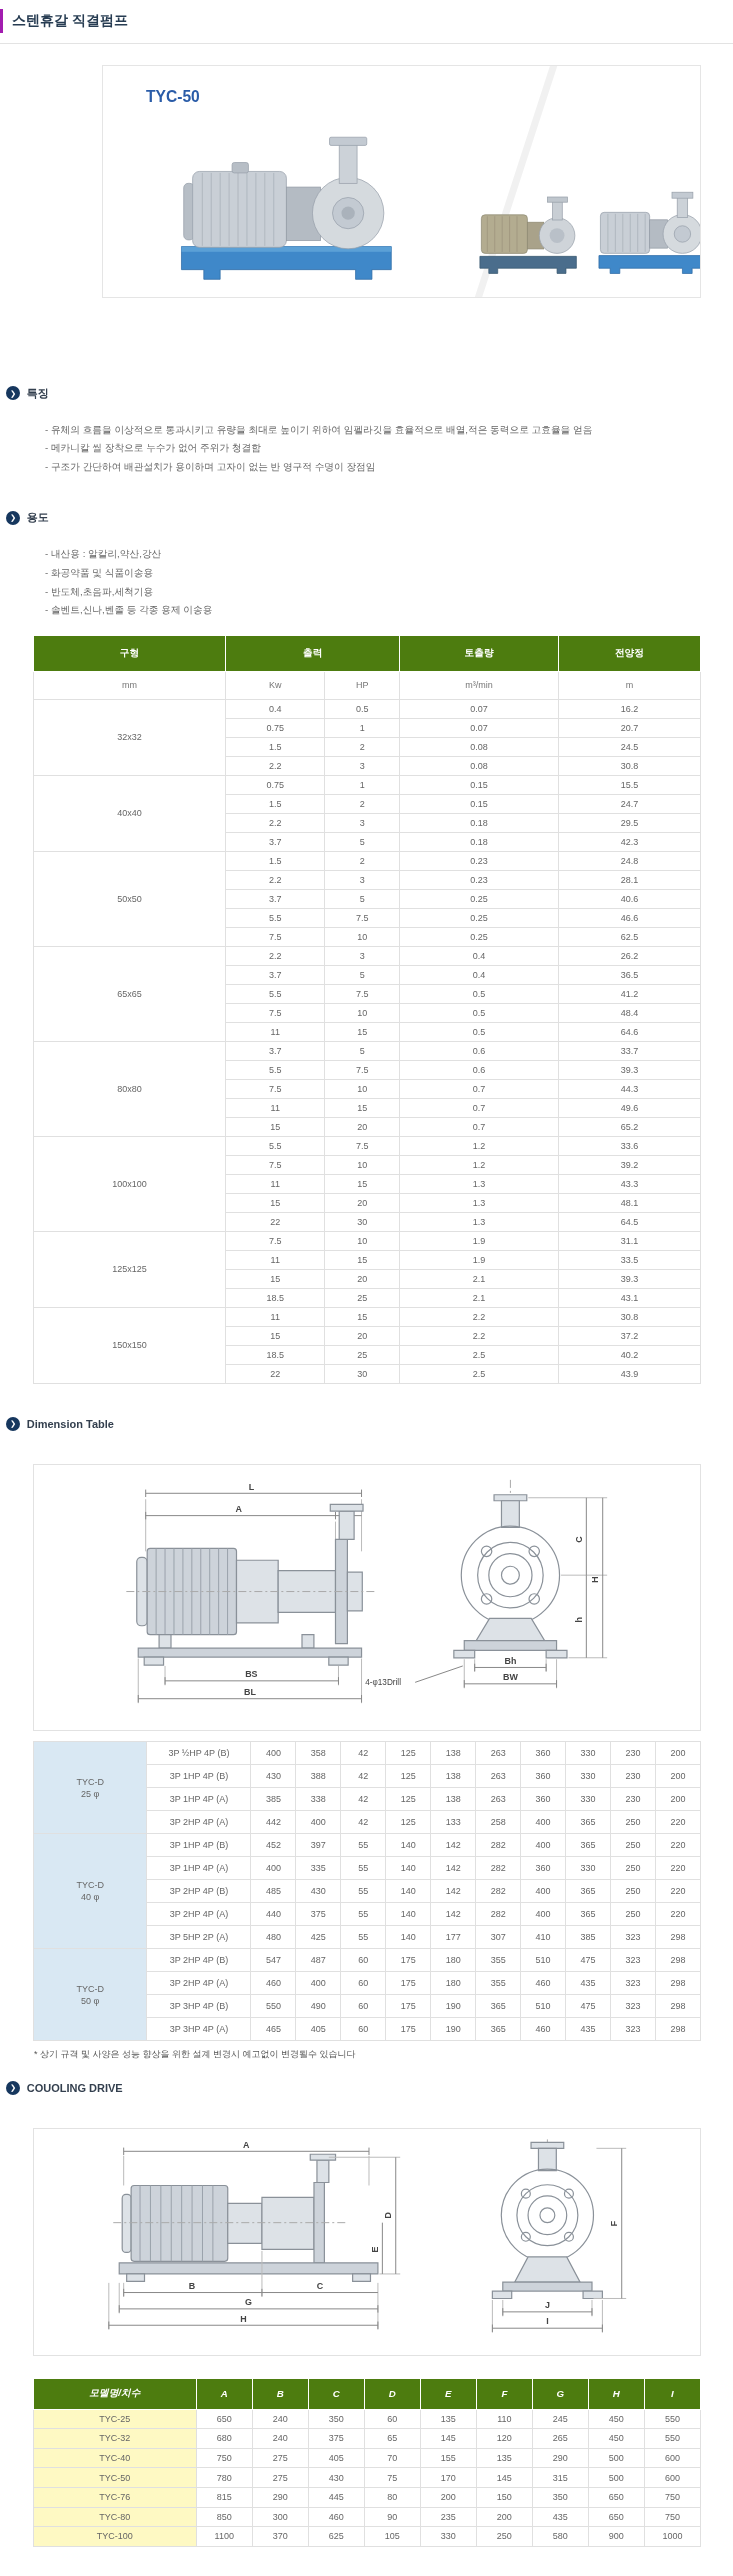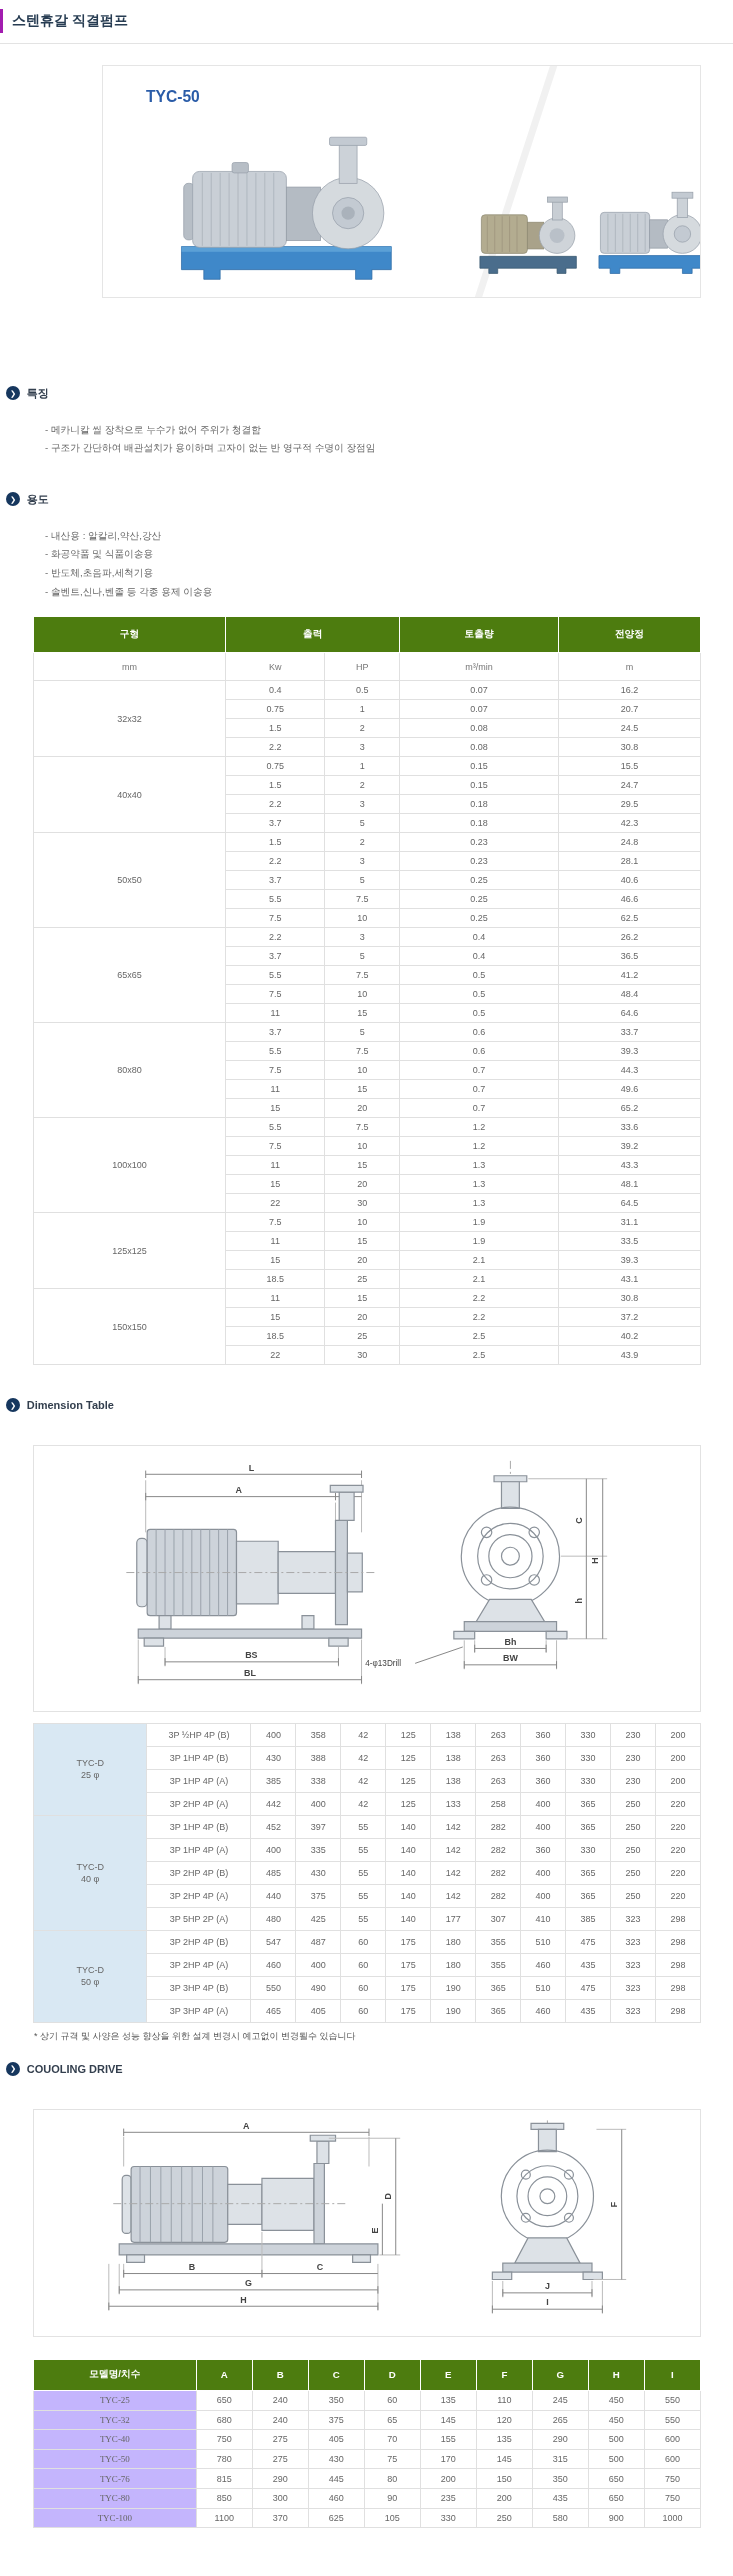--- a/index.html
+++ b/index.html
@@ -45,23 +45,23 @@
 
   .dim-table{width:668px;margin:10.4px 0 0 33px;}
   .dim-table td{height:22px;}
   .dim-table td.group{background:#d9e8f3;margin-left:33px;}
   .dim-table .glabel{line-height:12px;}
 
   .drawing-box{margin:33px 33px 0 33px;border:0.7px solid #e2e2e2;background:#fff;}
   .footnote{margin:7px 0 0 34px;font-size:9px;color:#555;}
 
   .coupling-table{width:668px;margin:22px 0 0 33px;}
-  .coupling-table th{height:28px;}
+  .coupling-table th{height:28px;font-style:italic;}
   .coupling-table td{height:18.6px;}
-  .coupling-table td.model{background:#c4b5fd;font-family:Liberation Serif, serif;}
+  .coupling-table td.model{background:#fef9c3;}
 
   
   .tech line,.tech path,.tech rect,.tech circle,.tech polygon,.tech polyline{vector-effect:non-scaling-stroke;}
   .o{fill:none;stroke:#8a9199;stroke-width:1.2;}
   .fillA{fill:#cdd3da;stroke:#8a9199;stroke-width:1.2;}
   .fillB{fill:#dde2e7;stroke:#8a9199;stroke-width:1.2;}
   .dim{stroke:#888;stroke-width:1;}
   .ext{stroke:#bbb;stroke-width:1;}
   .cl{stroke:#aaa;stroke-width:1;stroke-dasharray:8 3 2 3;}
   .lbl{fill:#444;font-size:12px;font-weight:bold;font-family:"Liberation Sans",sans-serif;}
@@ -138,20 +138,21 @@
       <rect x="117" y="22" width="14" height="27" fill="#ccd2d8" stroke="#99a1ab"></rect>
       <rect x="110" y="15" width="28" height="8" fill="#c3cad2" stroke="#99a1ab"></rect>
     </svg>
   </div>
 
   <div class="sec-head h-features">
     <span class="bullet">❯</span>
     <span class="txt">특징</span>
   </div>
   <ul class="plain-list" id="features-list">
+      <li>- 유체의 흐름을 이상적으로 통과시키고 유량을 최대로 높이기 위하여 임펠라깃을 효율적으로 배열,적은 동력으로 고효율을 얻음</li>
       <li>- 메카니칼 씰 장착으로 누수가 없어 주위가 청결함</li>
       <li>- 구조가 간단하여 배관설치가 용이하며 고자이 없는 반 영구적 수명이 장점임</li>
     </ul>
 
   <div class="sec-head h-usage">
     <span class="bullet">❯</span>
     <span class="txt">용도</span>
   </div>
   <ul class="plain-list" id="usage-list">
       <li>- 내산용 : 알칼리,약산,강산</li>

